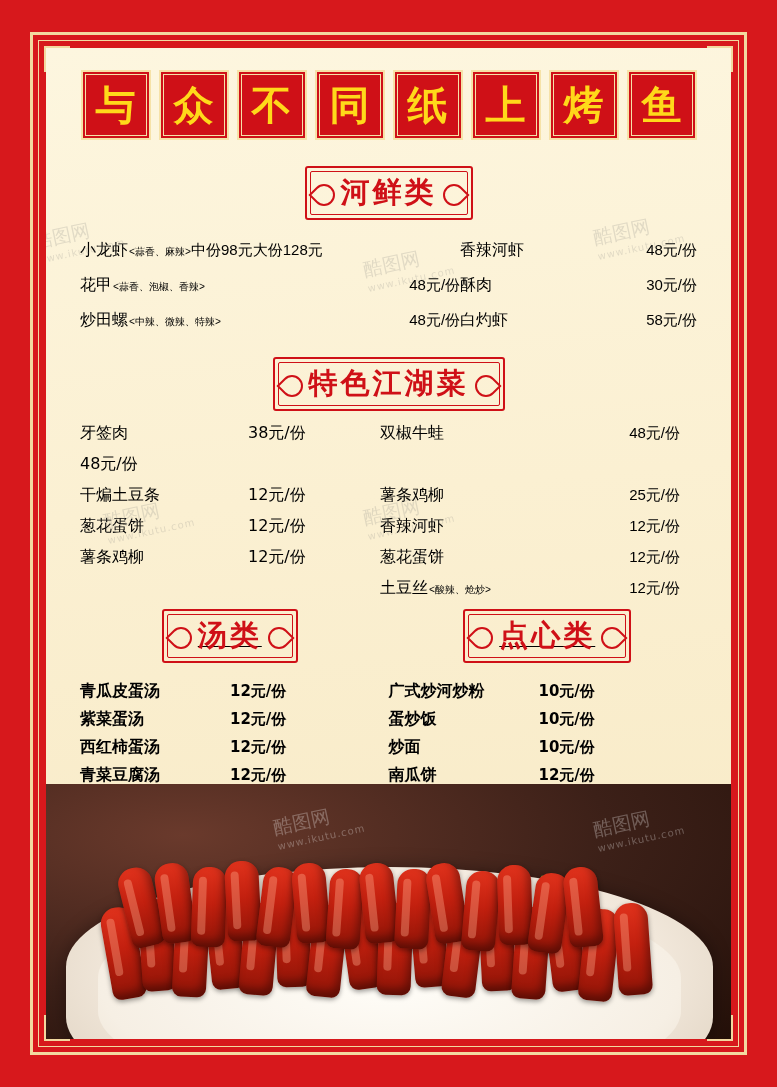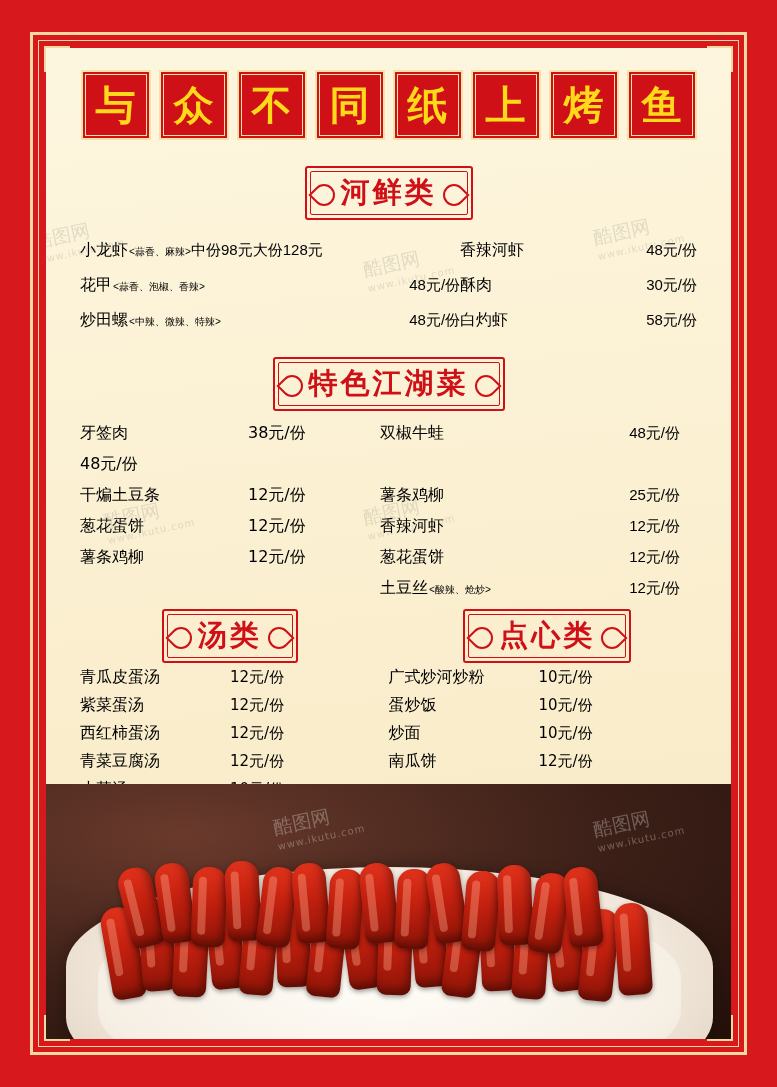--- a/index.html
+++ b/index.html
@@ -174,26 +174,28 @@
   .sp-left { width: 300px; display: flex; align-items: baseline; }
   .sp-left .dish { width: 168px; font-size: 16px; }
   .sp-right { width: 300px; display: flex; align-items: baseline; }
   .sp-right .dish { font-size: 16px; }
   .sp-right .sp-price { margin-left: auto; font-size: 15px; }
 
   
   .two-head {
     display: flex;
     padding: 0 25px;
+    text-decoration: underline;
   }
   .two-head > div { flex: 1; display: flex; justify-content: center; }
   .two-cols {
     display: flex;
     padding: 0 34px;
-    margin-top: 4px;
+    margin-top: 18px;
+    font-weight: bold;
   }
   .two-cols > .colwrap { flex: 1; }
   .sl-row { display: flex; align-items: baseline; margin-bottom: 7px; }
   .sl-row .dish { width: 150px; font-size: 16px; }
   .sl-row .price { font-size: 15px; }
 
   
   .photo {
     position: absolute;
     left: 0;

